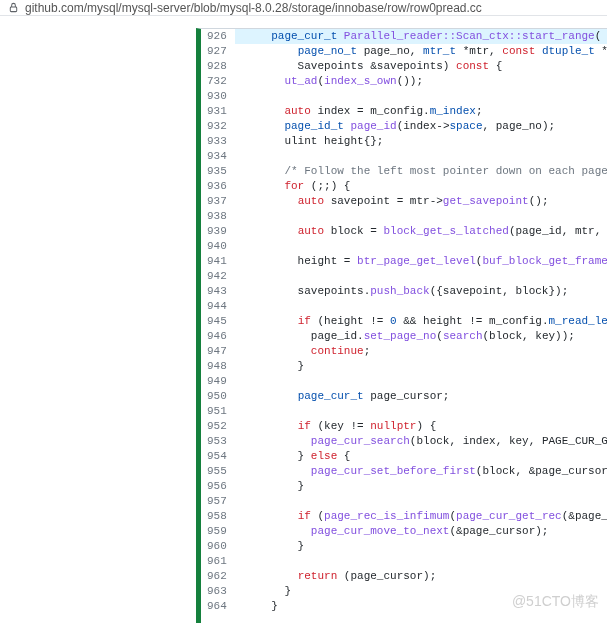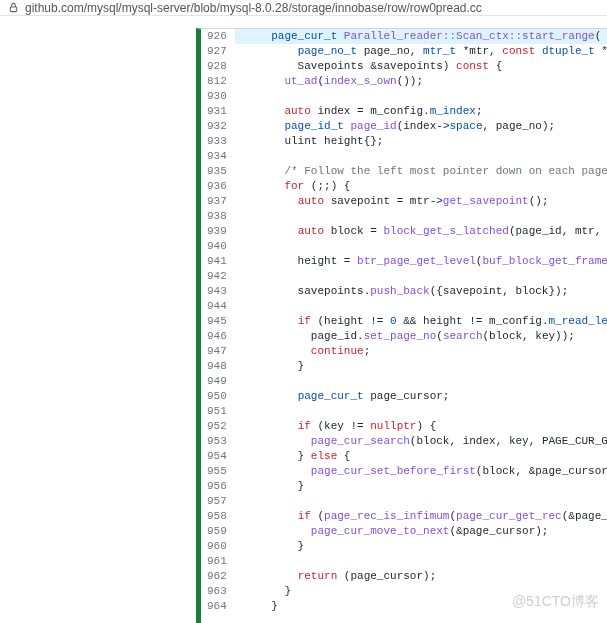--- a/index.html
+++ b/index.html
@@ -94,21 +94,21 @@
         </tr>
         <tr>
           <td class="ln">927</td>
           <td class="cd">        <span class="t">page_no_t</span> page_no, <span class="t">mtr_t</span> *mtr, <span class="k">const</span> <span class="t">dtuple_t</span> *key,</td>
         </tr>
         <tr>
           <td class="ln">928</td>
           <td class="cd">        Savepoints &amp;savepoints) <span class="k">const</span> {</td>
         </tr>
         <tr>
-          <td class="ln">812</td>
+          <td class="ln">732</td>
           <td class="cd">      <span class="f">ut_ad</span>(<span class="f">index_s_own</span>());</td>
         </tr>
         <tr>
           <td class="ln">930</td>
           <td class="cd"></td>
         </tr>
         <tr>
           <td class="ln">931</td>
           <td class="cd">      <span class="k">auto</span> index = m_config.<span class="t">m_index</span>;</td>
         </tr>

